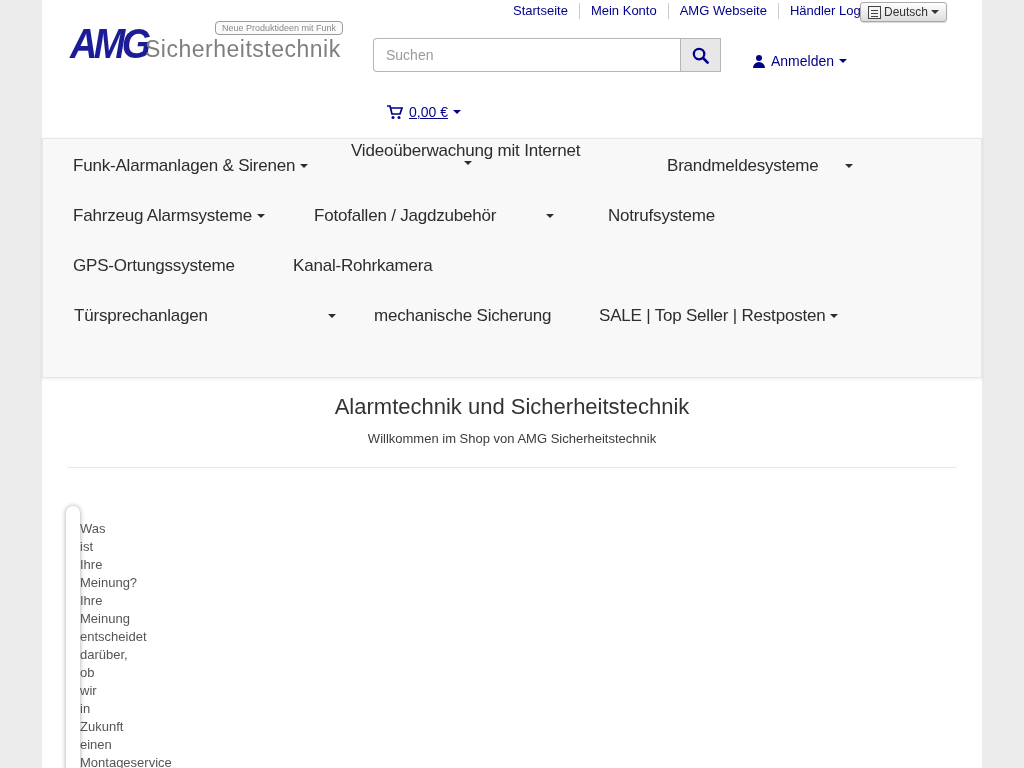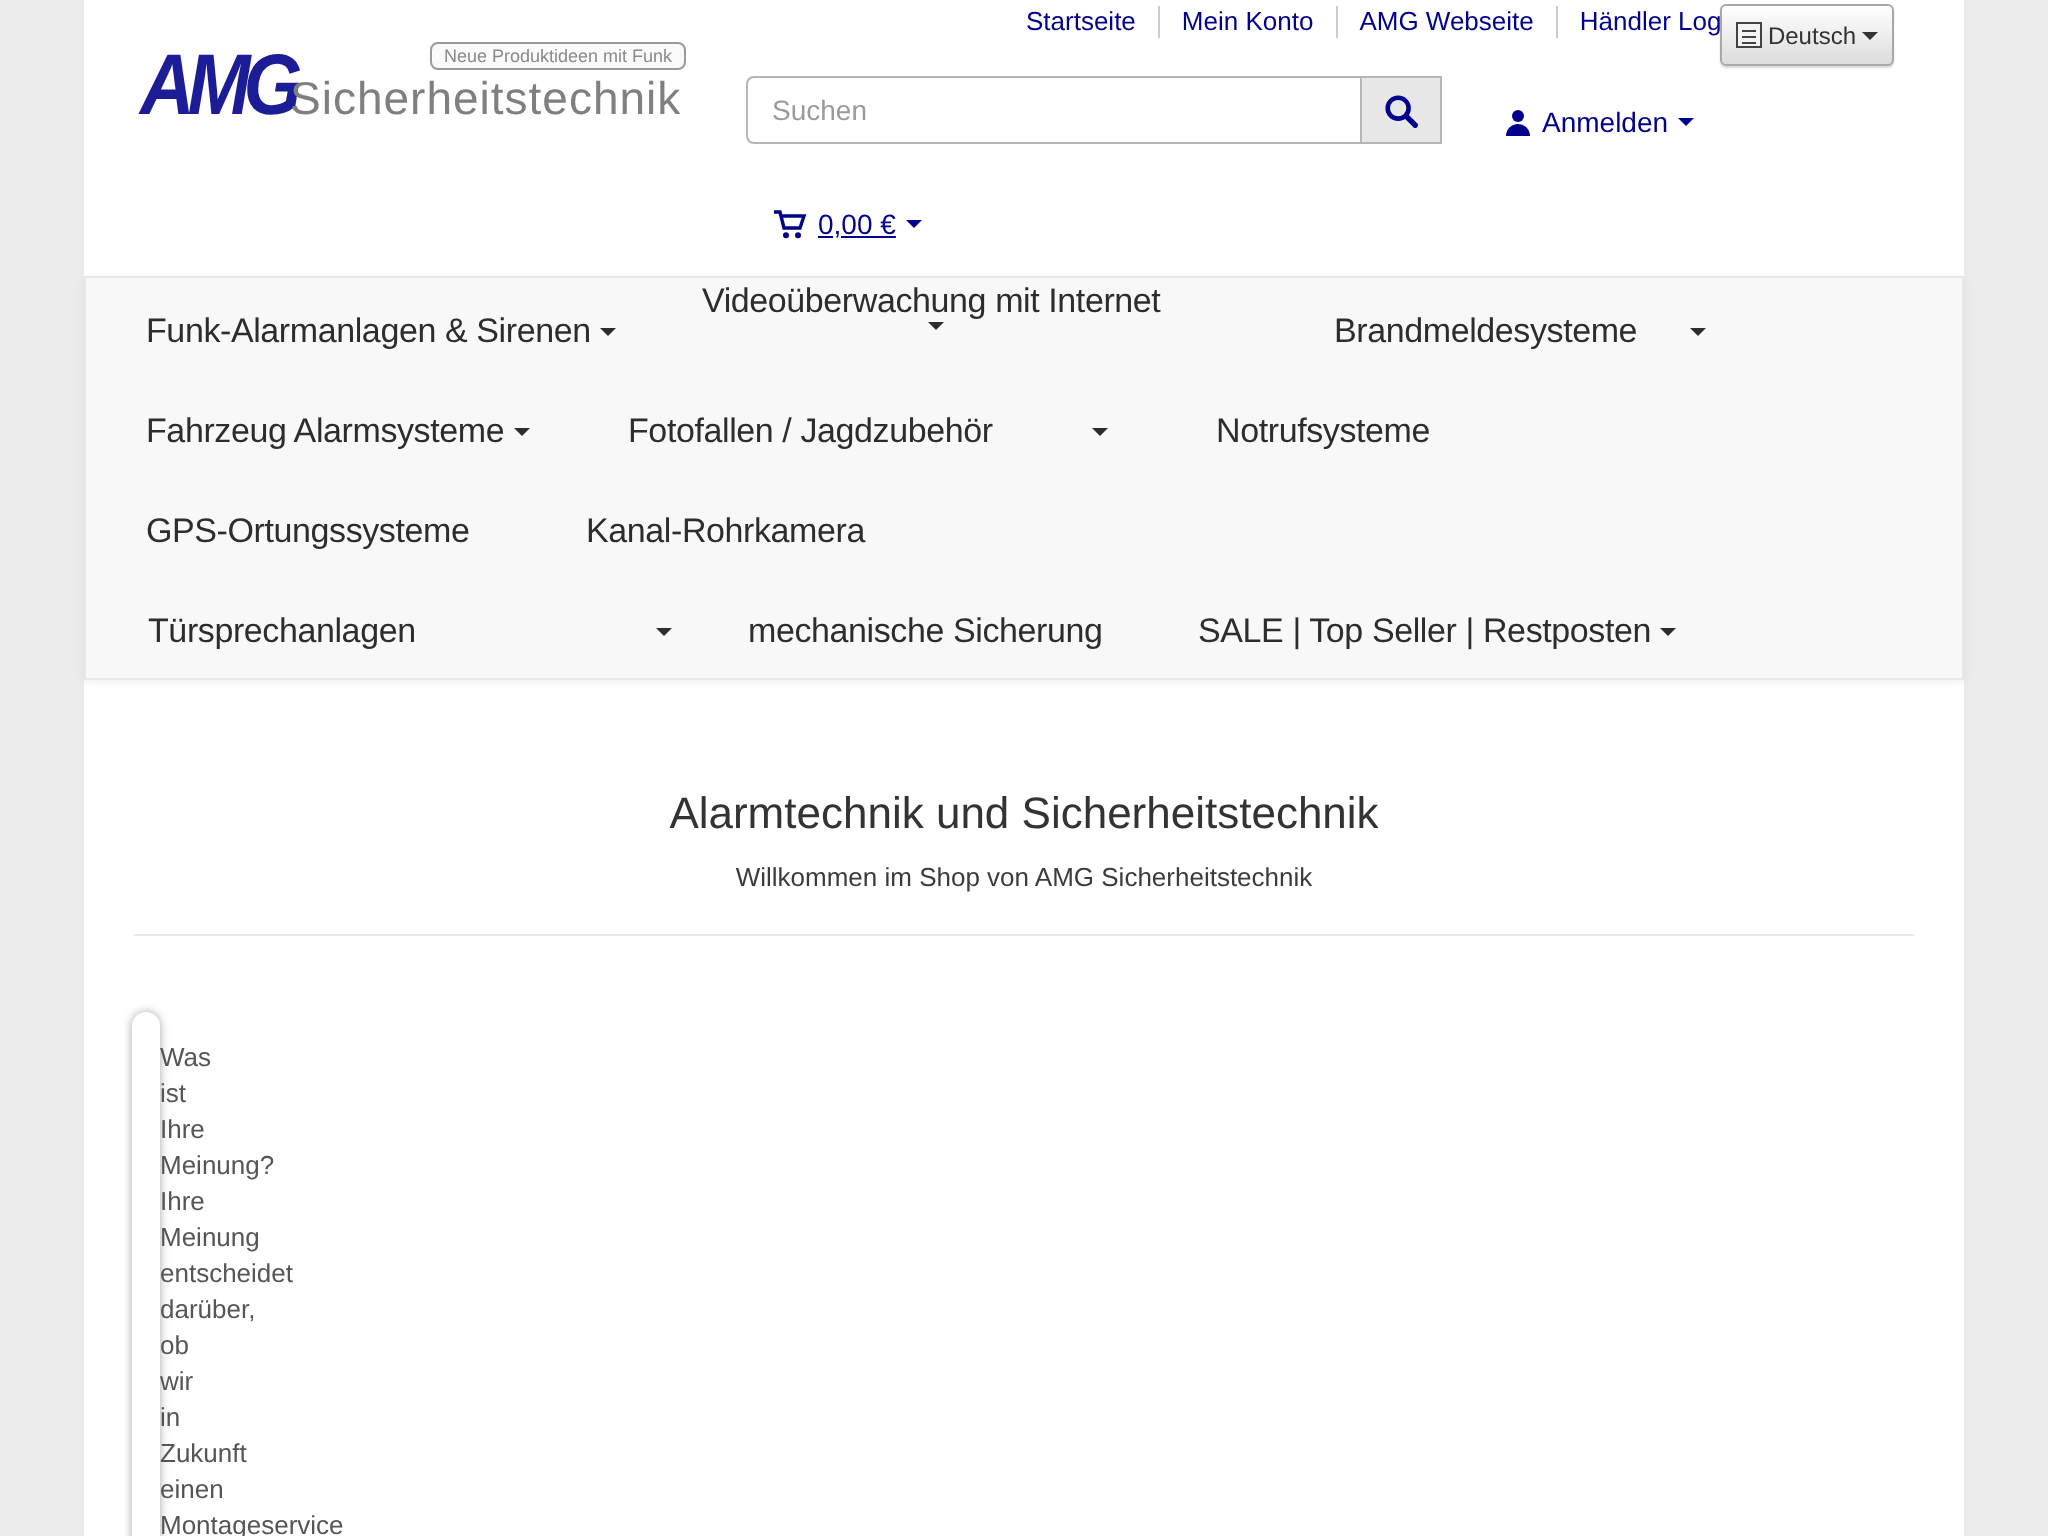--- a/index.html
+++ b/index.html
@@ -5,21 +5,21 @@
   * { margin:0; padding:0; box-sizing:border-box; }
   html,body { width:1024px; height:768px; overflow:hidden; background:#ebebeb;
               font-family:"Liberation Sans", sans-serif; }
   .page { position:relative; width:1024px; height:768px; }
   .wrapper { position:absolute; left:42px; top:0; width:940px; height:768px; background:#fff; }
 
   
   .topbar-links { position:absolute; left:460px; top:3px; display:flex; align-items:center; }
   .topbar-links .tlink { font-size:13px; color:#00008b; padding:0 11px; cursor:pointer; line-height:16px; }
   .topbar-links .tlink + .tlink { border-left:1px solid #ccc; }
-  .lang-btn { position:absolute; right:35px; top:2px; height:31px; display:flex; align-items:center; gap:3px;
+  .lang-btn { position:absolute; right:35px; top:2px; height:20px; display:flex; align-items:center; gap:3px;
               padding:0 7px; background:linear-gradient(#ffffff,#dcdcdc); border:1px solid #a8a8a8;
               border-radius:3px; cursor:pointer; box-shadow:0 1px 1px rgba(0,0,0,.15);justify-content:flex-end; }
   .lang-btn .lbl { font-size:12px; color:#333; }
   .lang-ic { width:13px; height:13px; border:1px solid #444; background:#f4f4f4; position:relative; }
   .lang-ic:before { content:""; position:absolute; left:2px; right:2px; top:3px; height:1px; background:#444;
                     box-shadow:0 3px 0 #444, 0 6px 0 #444; }
   .caret { width:0; height:0; border-left:4px solid transparent; border-right:4px solid transparent;
            border-top:4px solid #333; display:inline-block; }
   .caret.navy { border-top-color:#00008b; }
 
@@ -37,21 +37,21 @@
                   border-radius:4px 0 0 4px; padding:16px 12px; font-size:14px; color:#333; outline:none; }
   .search-input::placeholder { color:#9a9a9a; }
   .search-btn { width:41px; height:34px; background:#e7e7e7; border:1px solid #b6b6b6;
                 border-radius:0 0 0 0; cursor:pointer; display:flex; align-items:center; justify-content:center; }
   .account { position:absolute; left:710px; top:53px; display:flex; align-items:center; gap:5px; cursor:pointer; }
   .account .lbl { font-size:14px; color:#00008b; }
   .cart { position:absolute; left:345px; top:104px; display:flex; align-items:center; gap:5px; cursor:pointer; }
   .cart .lbl { font-size:14px; color:#00008b;text-decoration:underline; }
 
   
-  .navbar { position:absolute; left:0; top:138px; width:940px; height:202px; background:#f8f8f8;
+  .navbar { position:absolute; left:0; top:138px; width:940px; height:240px; background:#f8f8f8;
             border:1px solid #e7e7e7; box-shadow:0 1px 4px rgba(0,0,0,.065); }
   .nav-row { position:absolute; left:0; width:100%; height:50px; }
   .nav-row.r1 { top:2px; } .nav-row.r2 { top:52px; } .nav-row.r3 { top:102px; } .nav-row.r4 { top:152px; }
   .nav-item { position:absolute; top:0; height:50px; display:flex; align-items:center;
               font-size:17px; color:#2d2d2d; letter-spacing:-.2px; cursor:pointer; white-space:nowrap; }
   .nav-item .caret { margin-left:5px; border-top-color:#2d2d2d; }
   .g26 { margin-left:26px !important; } .g50 { margin-left:50px !important; }
   .g70 { margin-left:70px !important; } .g120 { margin-left:120px !important; }
   .p-r1i1{left:30px;} .p-r1i2{left:308px;flex-direction:column;} .p-r1i3{left:624px;}
   .p-r2i1{left:30px;} .p-r2i2{left:271px;} .p-r2i3{left:565px;}

